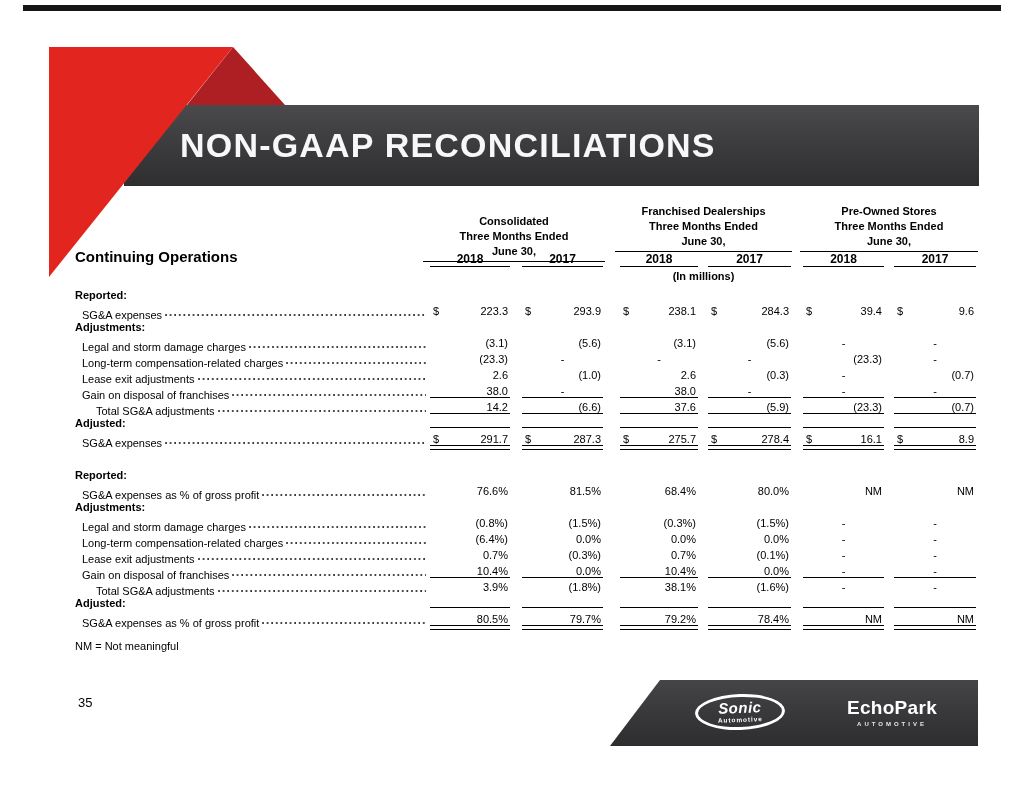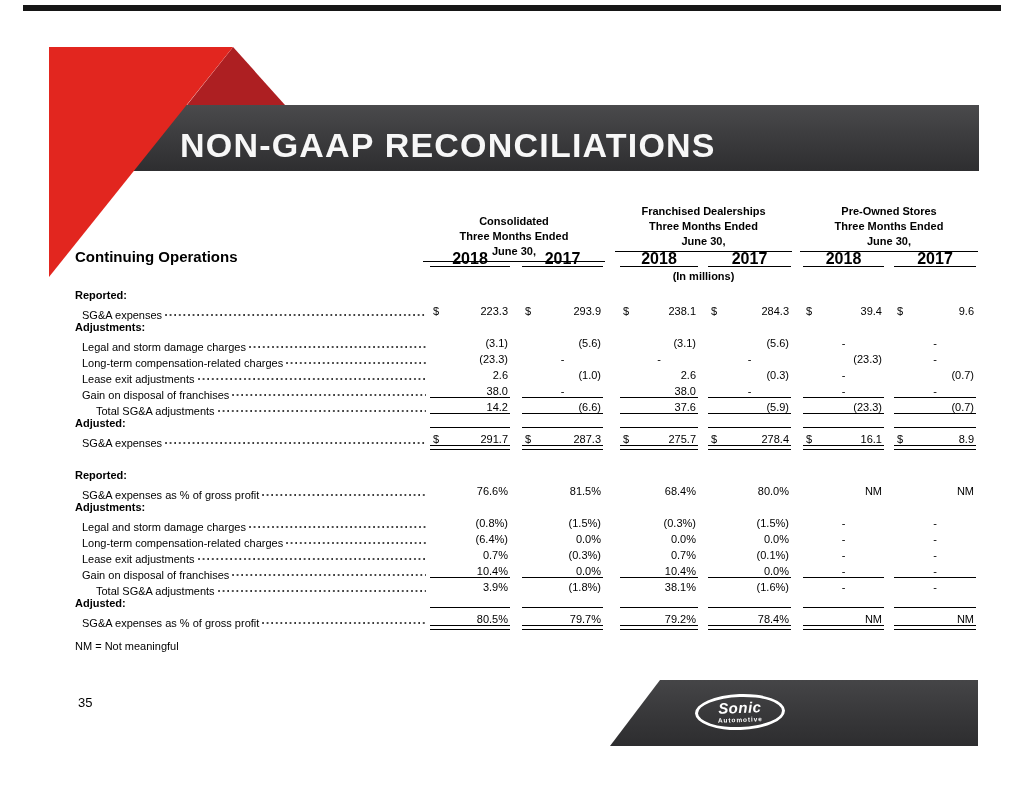--- a/index.html
+++ b/index.html
@@ -6,34 +6,34 @@
   .slide{position:relative;width:1024px;height:791px;background:#ffffff;overflow:hidden;
          font-family:"Liberation Sans","DejaVu Sans",sans-serif;color:#000;}
 
   
   .topbar{position:absolute;left:23px;top:5px;width:978px;height:6px;background:#161616;z-index:1;}
 
   
   .fold{position:absolute;left:187px;top:47px;width:98px;height:58px;
         background:var(--brand-red-dark,#ad1f22);
         clip-path:polygon(47% 0,0 100%,100% 100%);z-index:1;}
-  .banner{position:absolute;left:124px;top:105px;width:855px;height:66px;
+  .banner{position:absolute;left:124px;top:105px;width:855px;height:81px;
           background:linear-gradient(180deg,#4a4a4c 0%,#3a3a3c 55%,#2e2e30 100%);z-index:2;}
   .banner .title{position:absolute;left:56px;top:0;height:81px;line-height:81px;
                  font-size:34px;font-weight:bold;letter-spacing:1.2px;color:#f7f7f7;white-space:nowrap;}
   .ribbon{position:absolute;left:49px;top:47px;width:184px;height:230px;
           background:var(--brand-red,#e2261f);
           clip-path:polygon(0 0,100% 0,0 100%);z-index:3;}
 
   
   .hlabel{position:absolute;font-size:15px;line-height:14px;font-weight:bold;white-space:nowrap;text-align:center;}
   .group{position:absolute;top:204px;text-align:center;}
   .gline{font-size:11px;line-height:15px;font-weight:bold;white-space:nowrap;}
   .grule{margin-top:2px;border-top:1.6px solid #000;}
-  .year{position:absolute;top:252px;height:14px;line-height:14px;font-size:16px;font-weight:bold;text-align:center;}
+  .year{position:absolute;top:252px;height:14px;line-height:14px;font-size:12px;font-weight:bold;text-align:center;}
   .yrule{position:absolute;top:266px;height:0;border-top:1.6px solid #000;}
   .units{position:absolute;top:270px;font-size:11px;font-weight:bold;text-align:center;}
 
   
   .tbody{position:absolute;left:0;top:287px;width:1024px;z-index:4;}
   .trow{position:absolute;left:0;width:1024px;height:16px;}
   .lwrap{position:absolute;top:0;height:16px;display:flex;align-items:baseline;}
   .rlabel{font-size:11px;line-height:16px;white-space:nowrap;}
   .bold{font-weight:bold;}
   .leaders{flex:1 1 auto;height:16px;margin-left:3px;margin-right:2px;
@@ -538,15 +538,19 @@
     </div>
 
   <div class="footnote">NM = Not meaningful</div>
   <div class="pagenum">35</div>
 
   <div class="footer-banner">
     <div class="sonic-oval">
       <div class="sonic-name">Sonic</div>
       <div class="sonic-sub">Automotive</div>
     </div>
+    <div class="echopark">
+      <div class="ep-name">EchoPark</div>
+      <div class="ep-sub">AUTOMOTIVE</div>
+    </div>
   </div>
 
 </div>
 
 </body></html>

